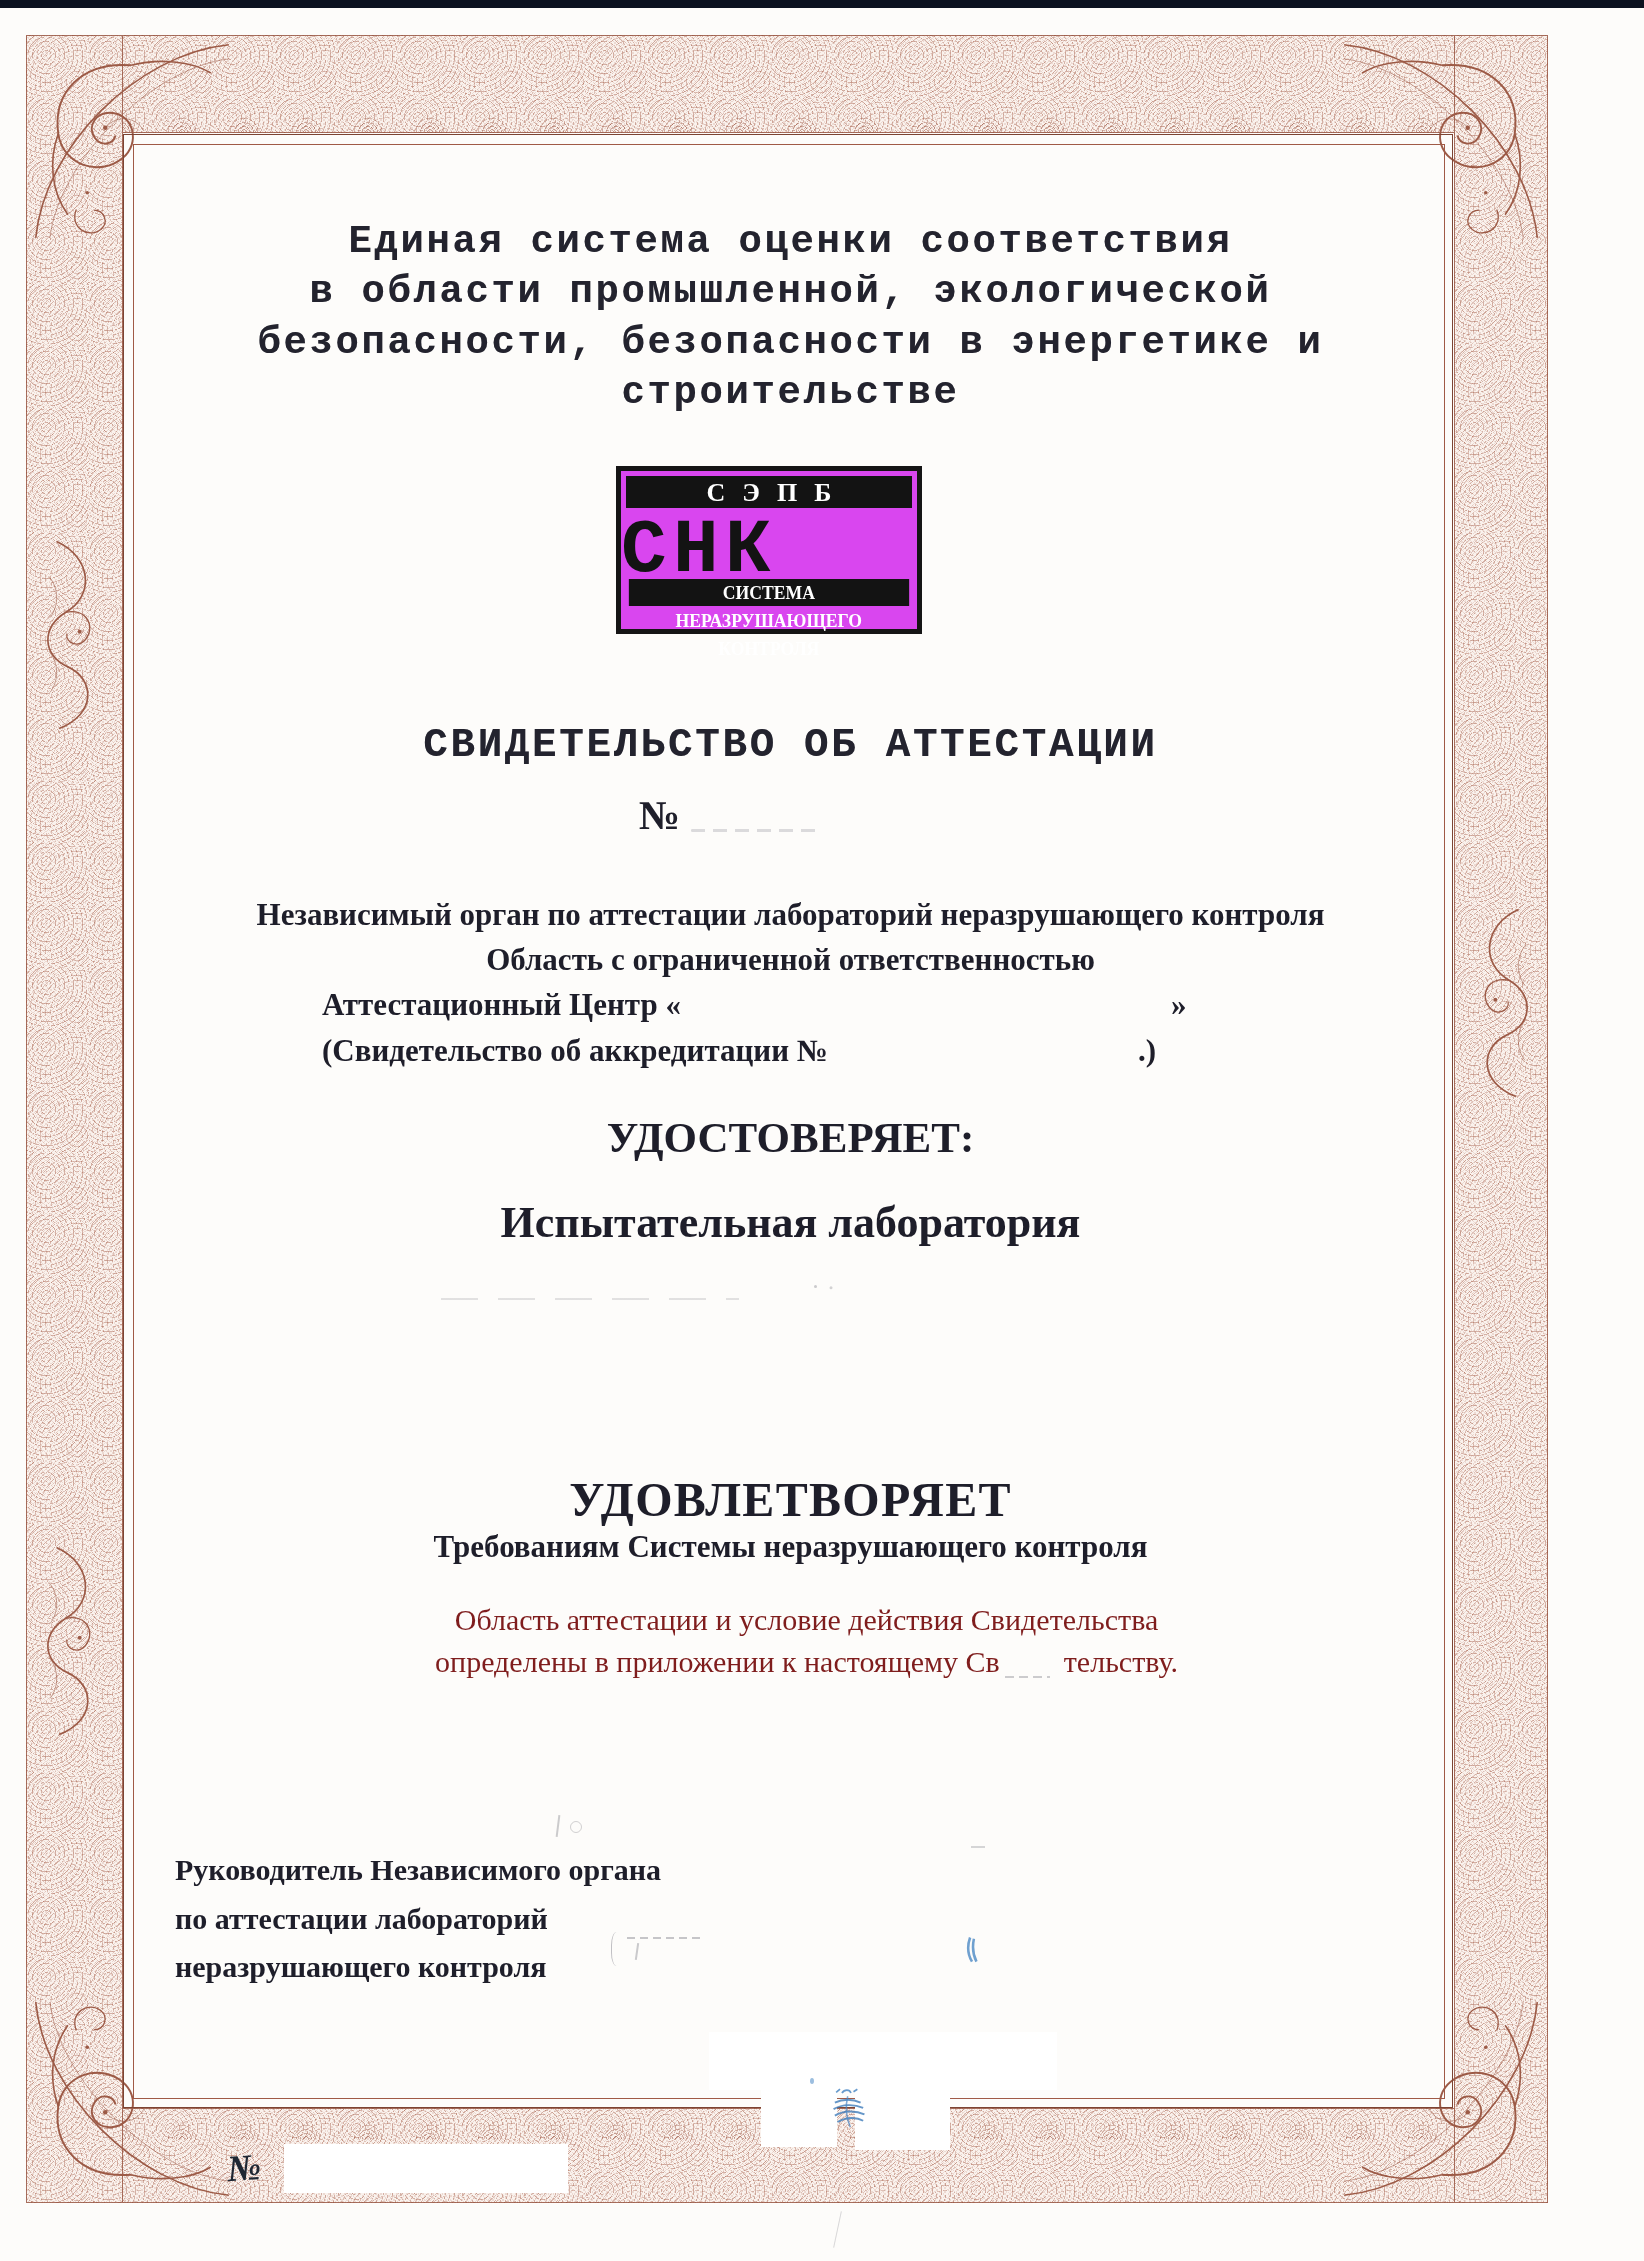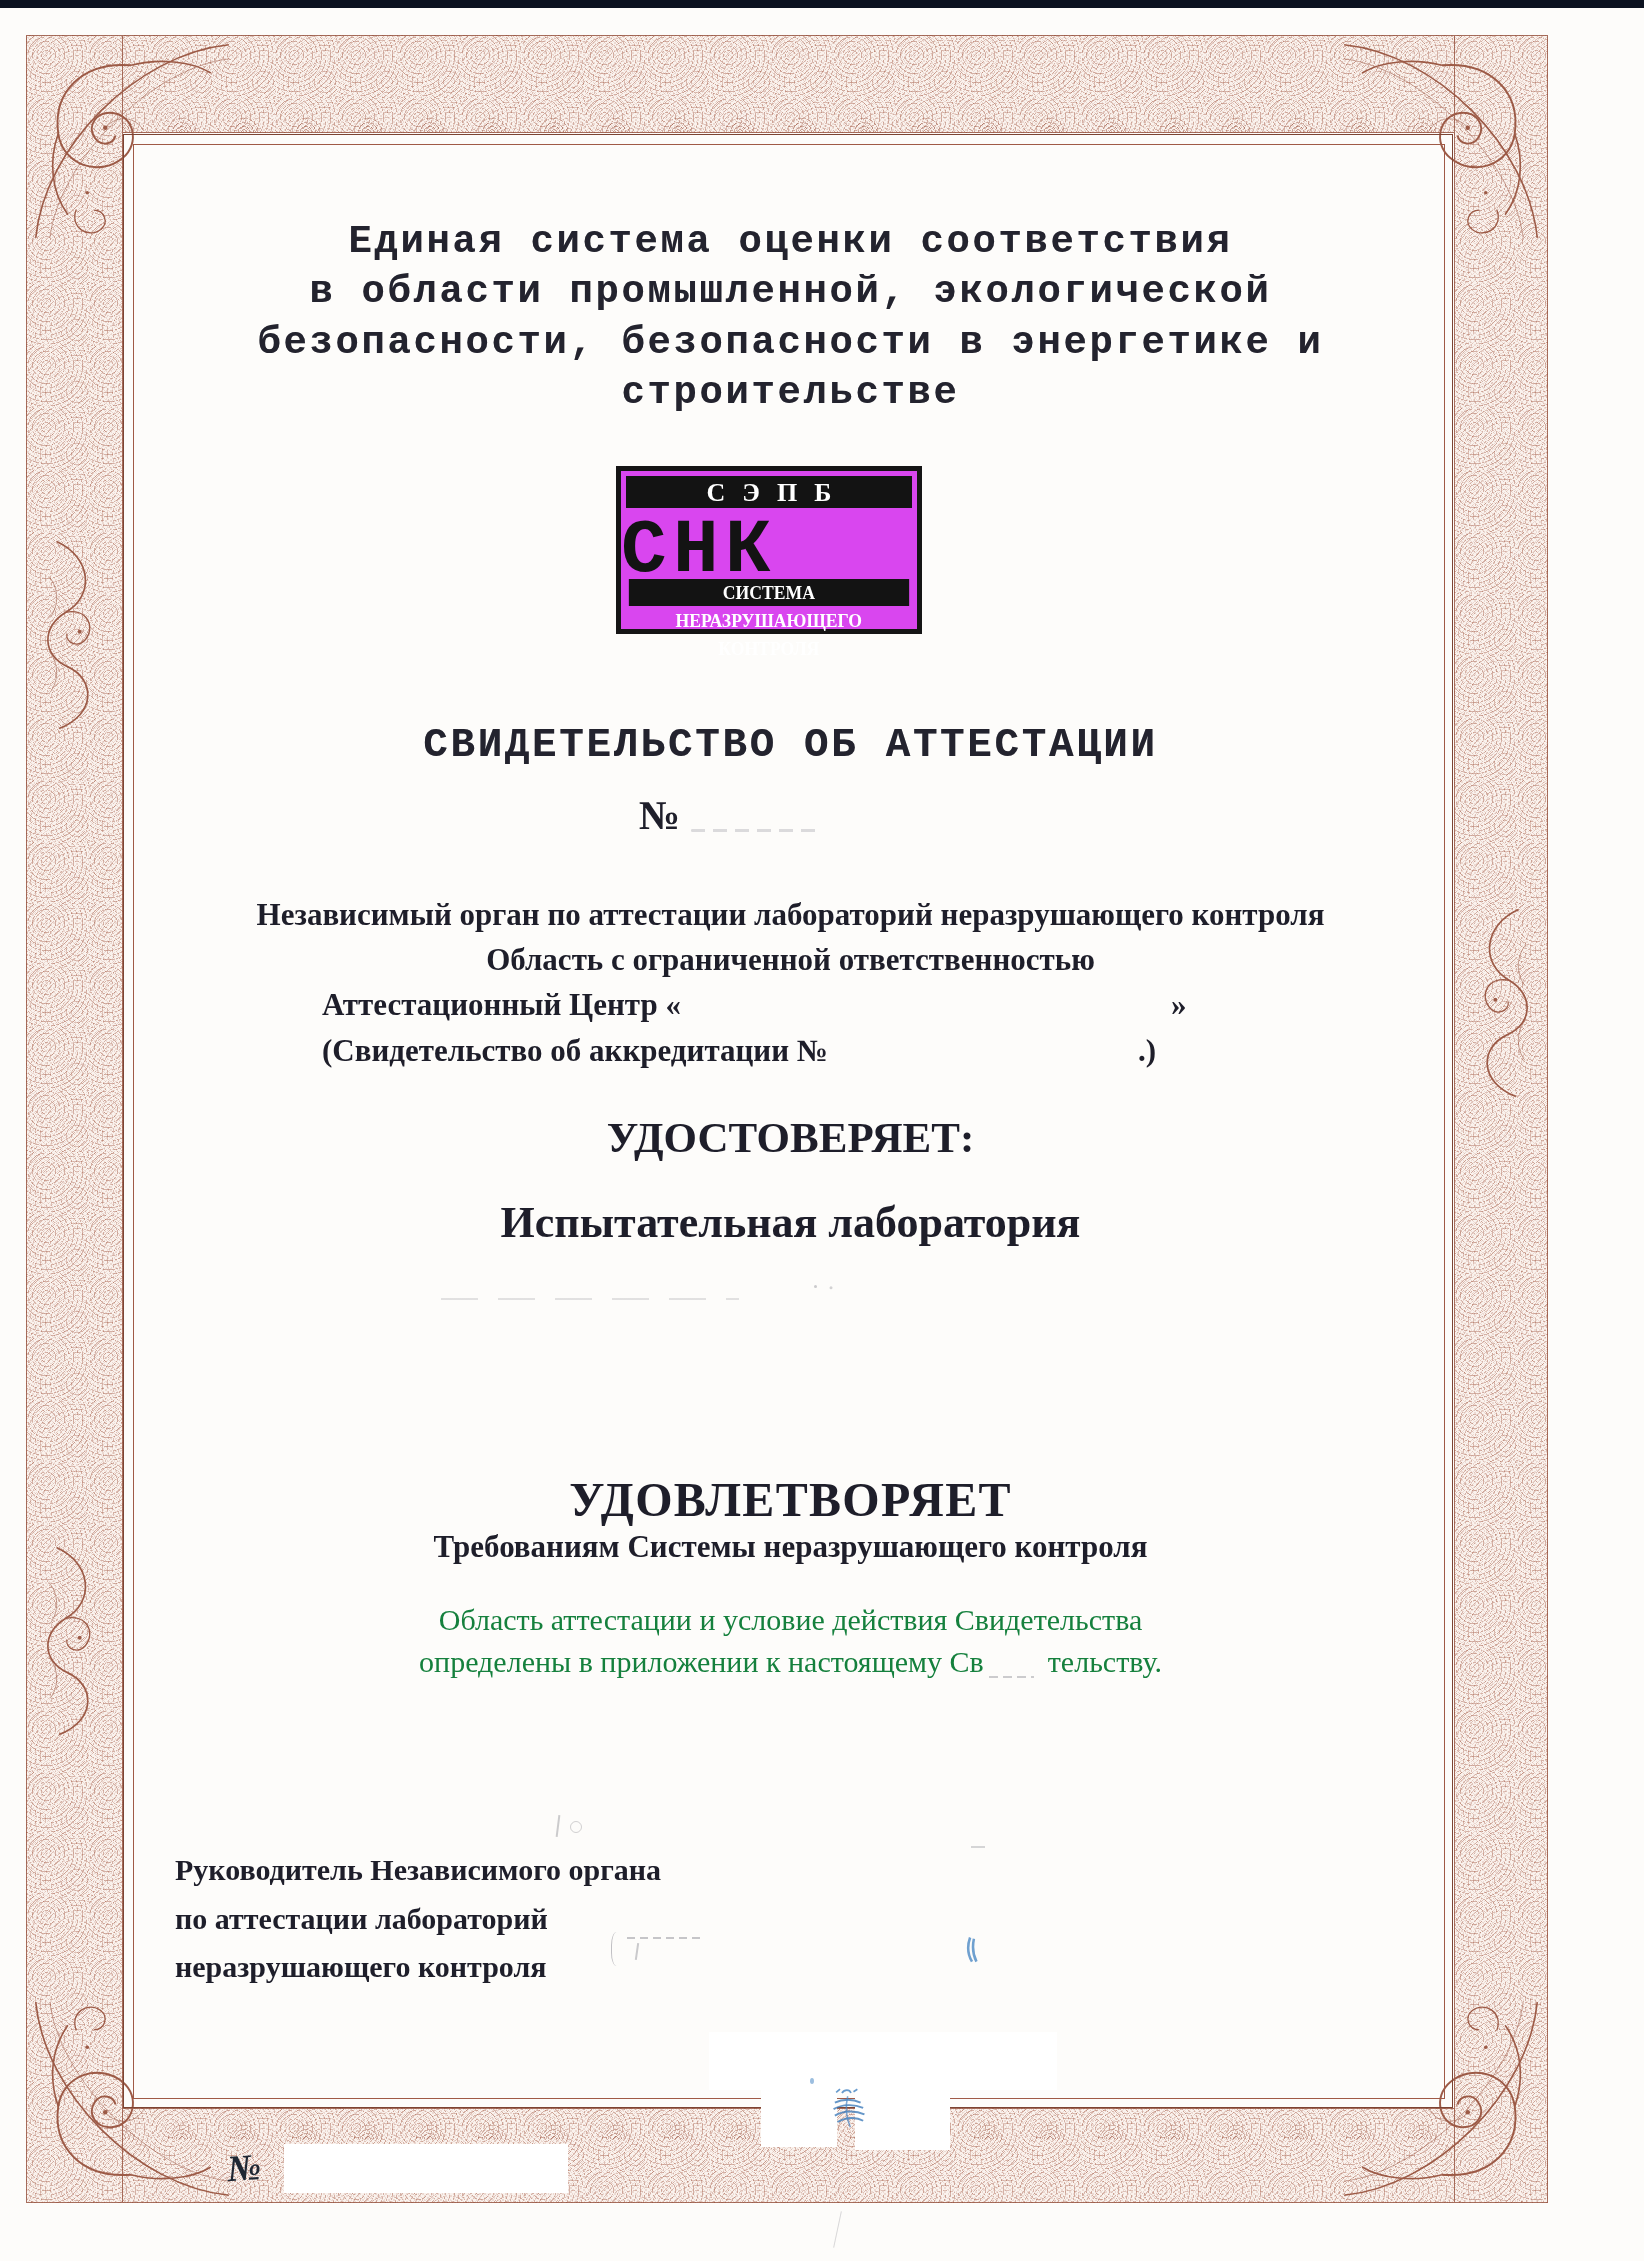--- a/index.html
+++ b/index.html
@@ -38,21 +38,21 @@
   
   .orn{color:#9c5a46;}
   .corner{width:206px;height:206px;}
   .side{width:97px;height:200px;}
 
   
   .c{left:135px;width:1311px;text-align:center;}
   .tw{font-family:"Liberation Mono","DejaVu Sans Mono",monospace;font-weight:bold;color:#23232e;
       text-shadow:0 0 0.6px rgba(35,35,46,.35);}
   .sf{font-weight:bold;color:#1e1e2a;}
-  .sfr{font-weight:normal;color:#15803d;}
+  .sfr{font-weight:normal;color:#7f1d1d;padding-left:16px;}
   .gap{display:inline-block;}
 
   
   .logo{left:616px;top:466px;width:306px;height:168px;background:#d946ef;border:5.8px solid #151515;box-sizing:border-box;}
   .logo-topbar{margin:5.2px 5.2px 0 5.2px;height:32px;background:#131313;color:#fff;text-align:center;
       line-height:34px;font-weight:bold;font-size:26px;letter-spacing:17px;padding-left:17px;box-sizing:border-box;}
   .logo-main{height:71px;text-align:left;line-height:86px;font-weight:bold;font-size:76px;
       letter-spacing:6.4px;color:#131313;font-family:Liberation Mono, monospace;}
   .logo-botbar{margin:0 5.2px 5.2px 5.2px;height:27px;background:#131313;color:#fff;text-align:center;
       line-height:28px;font-weight:bold;font-size:18px;letter-spacing:0;transform:scaleX(.98);}

